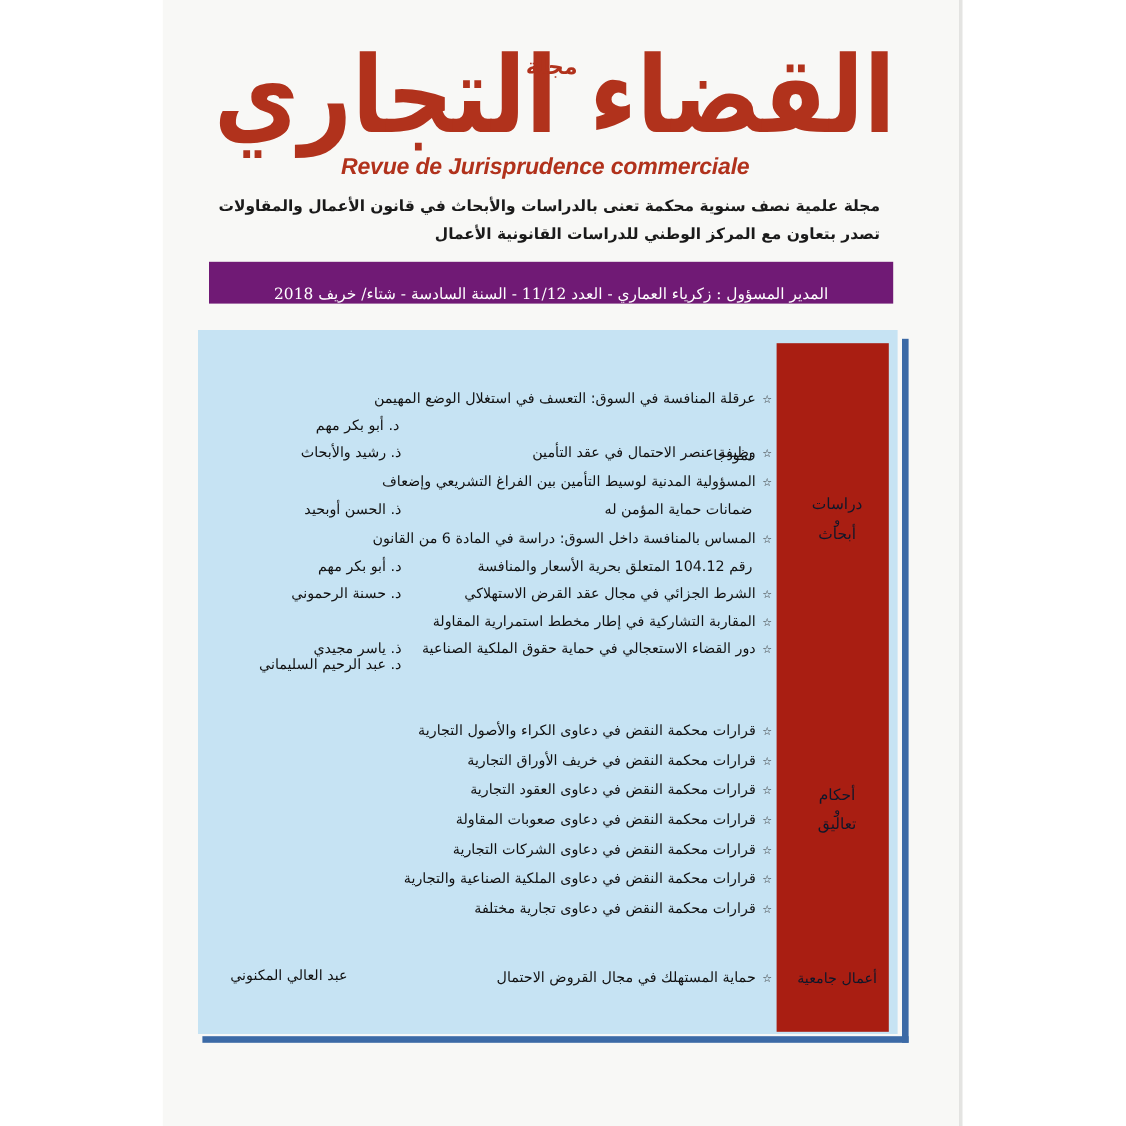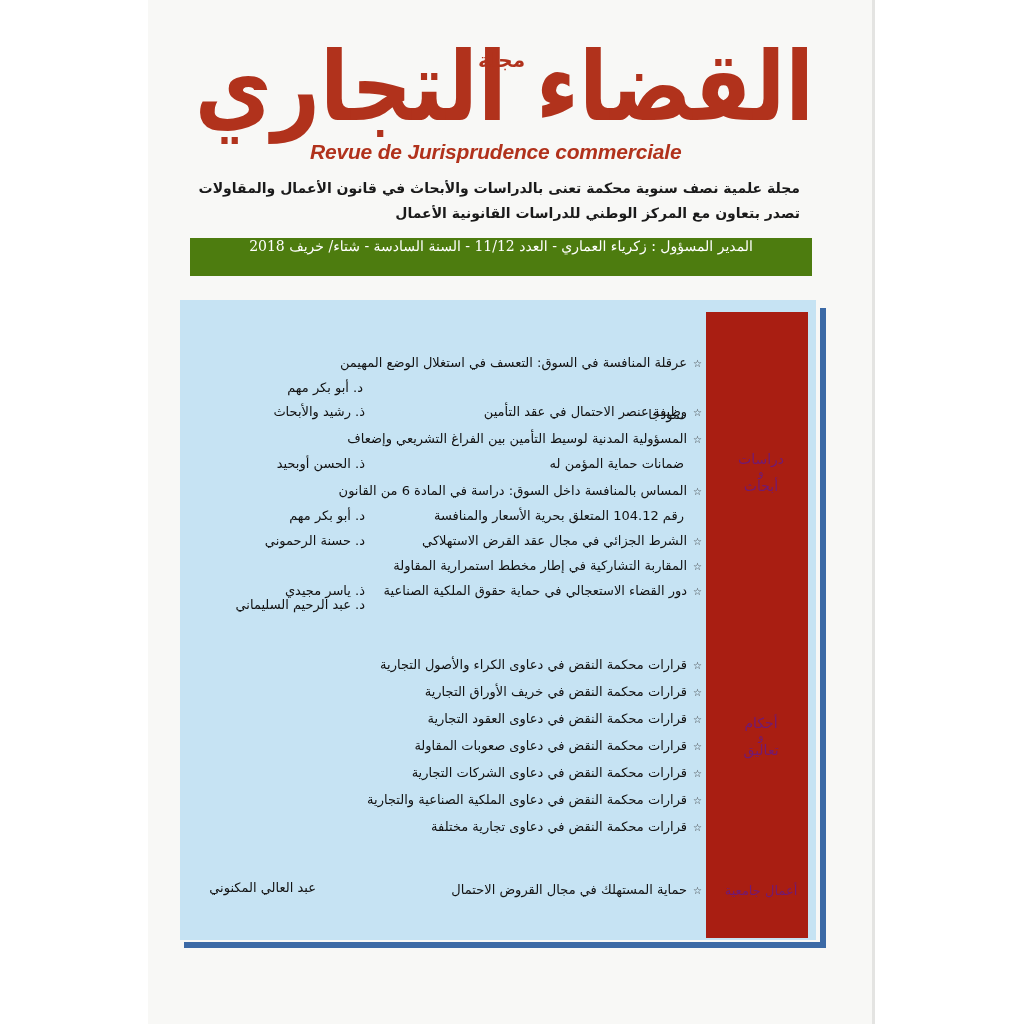--- a/index.html
+++ b/index.html
@@ -39,22 +39,22 @@
     .subtitle {
       position: absolute; left: 180px; width: 620px; text-align: right;
       direction: rtl; font-family: "DejaVu Sans", sans-serif; font-weight: bold;
       font-size: 14px; color: #1a1a1a;
     }
     .subtitle.l1 { top: 180px; }
     .subtitle.l2 { top: 205px; }
 
     .editor-band {
       position: absolute; left: 190px; top: 238px; width: 622px; height: 38px;
-      background: #4d7c0f;
-      display: flex; align-items: flex-start; justify-content: center;
+      background: #701a75;
+      display: flex; align-items: flex-end; justify-content: center;
       direction: rtl;
       font-family: "DejaVu Serif", serif; font-size: 14px; color: #ffffff;
     }
 
     
     .panel-blue-shadow-right {
       position: absolute; left: 820px; top: 308px; width: 6px; height: 640px;
       background: #3c6aa6;
     }
     .panel-blue-shadow-bottom {
@@ -64,21 +64,21 @@
     .panel {
       position: absolute; left: 180px; top: 300px; width: 636px; height: 640px;
       background: #c6e3f3;
     }
     .section-col {
       position: absolute; left: 706px; top: 312px; width: 102px; height: 626px;
       background: #a91e12;
     }
     .section-label {
       position: absolute; left: 706px; width: 110px; text-align: center;
-      direction: rtl; color: #701a75;
+      direction: rtl; color: #0f172a;
       font-family: "DejaVu Sans", sans-serif; font-size: 14px; line-height: 1.1;
     }
     .section-label .conj { display: block; font-size: 11px; }
 
     .item {
       position: absolute; direction: rtl; white-space: nowrap;
       font-family: "DejaVu Sans", sans-serif; font-size: 13px; color: #111111;
     }
     .item .star { font-size: 10px; margin-left: 6px; color: #333; }
     .author {

